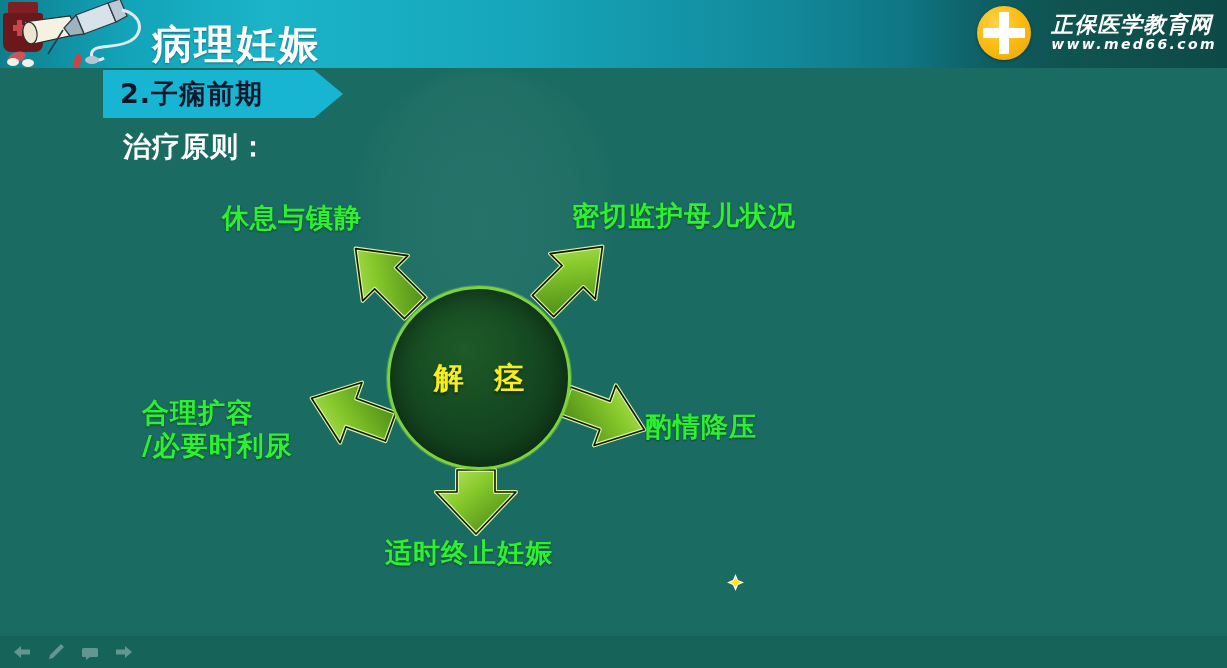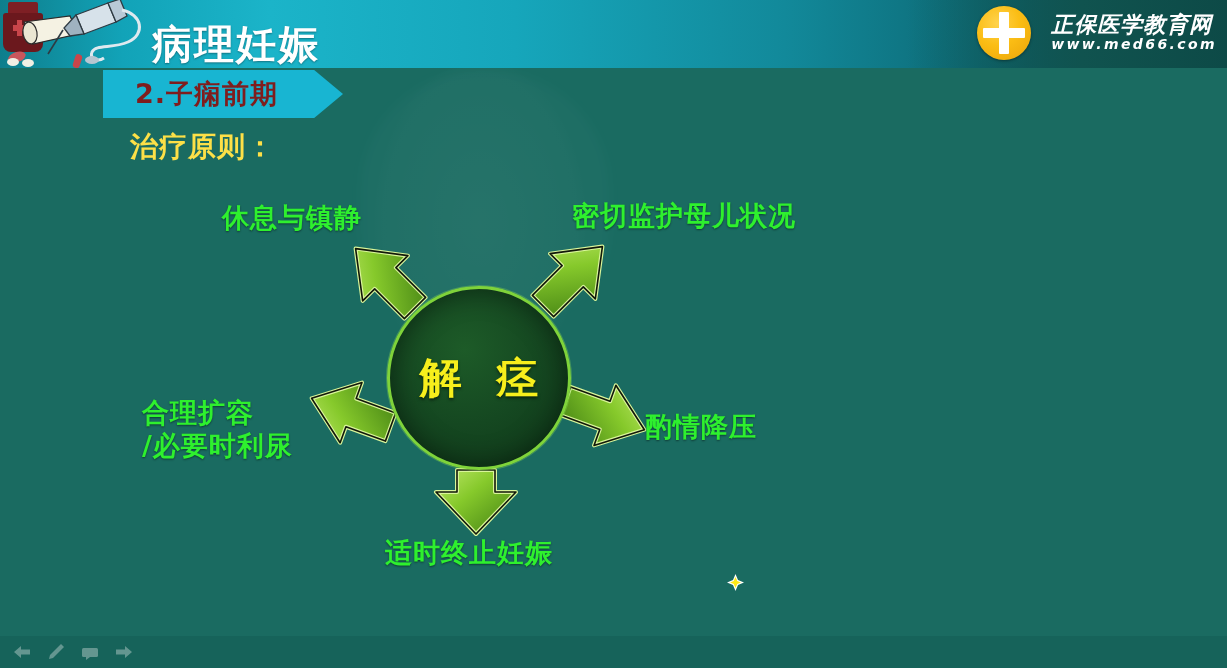--- a/index.html
+++ b/index.html
@@ -51,37 +51,37 @@
   .brand-cn{font-size:22px;font-weight:bold;color:#ffffff;letter-spacing:1px;line-height:1.05;}
   .brand-url{font-size:14px;font-weight:bold;color:#ffffff;letter-spacing:2.4px;line-height:1.25;}
   
   .chev{
     position:absolute;left:103px;top:70px;width:240px;height:48px;
     background:#18b5d2;
     clip-path:polygon(0 0, 88% 0, 100% 50%, 88% 100%, 0 100%);
     display:flex;align-items:center;
   }
   .chev-label{
-    padding-left:32px;font-size:27px;font-weight:bold;color:#7f1d1d;
+    padding-left:17px;font-size:27px;font-weight:bold;color:#0f172a;
     letter-spacing:1px;
   }
   .principle{
     position:absolute;left:123px;top:128px;
-    font-size:28px;font-weight:bold;color:#fde047;letter-spacing:1px;margin-left:7px;
+    font-size:28px;font-weight:bold;color:#ffffff;letter-spacing:1px;
   }
   
   .hub{
     position:absolute;left:387px;top:286px;width:178px;height:178px;border-radius:50%;
     background:radial-gradient(circle at 42% 34%, #1d5b28 0%, #154821 48%, #0e3517 100%);
     border:3px solid #7fd33a;
     box-shadow:0 0 0 1px rgba(140,220,90,.35), inset 0 0 28px rgba(0,0,0,.45);
     display:flex;align-items:center;justify-content:center;
   }
   .hub-label{
-    font-size:42px;font-weight:bold;color:#f7ef1c;letter-spacing:10px;
+    font-size:30px;font-weight:bold;color:#f7ef1c;letter-spacing:10px;
     text-indent:10px;text-shadow:0 2px 3px rgba(0,0,0,.5);
   }
   
   .arrow{position:absolute;}
   
   .spoke{
     position:absolute;color:#2ef02e;font-weight:bold;
     font-size:27px;line-height:1.22;letter-spacing:1px;
     text-shadow:0 1px 2px rgba(0,0,0,.45);
     white-space:pre-line;

